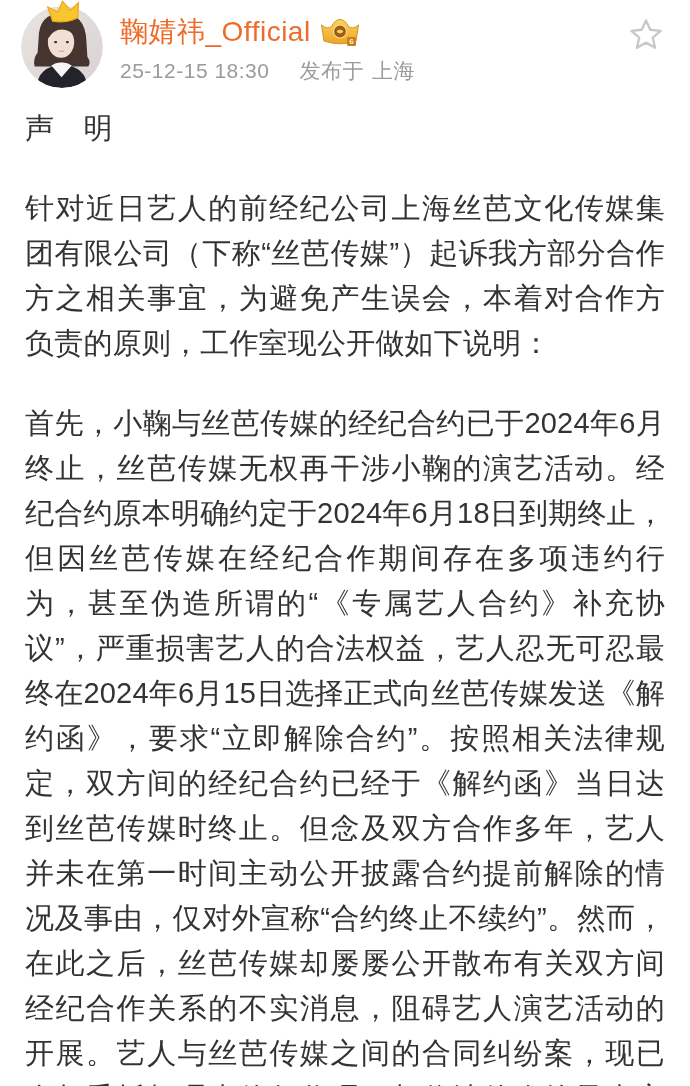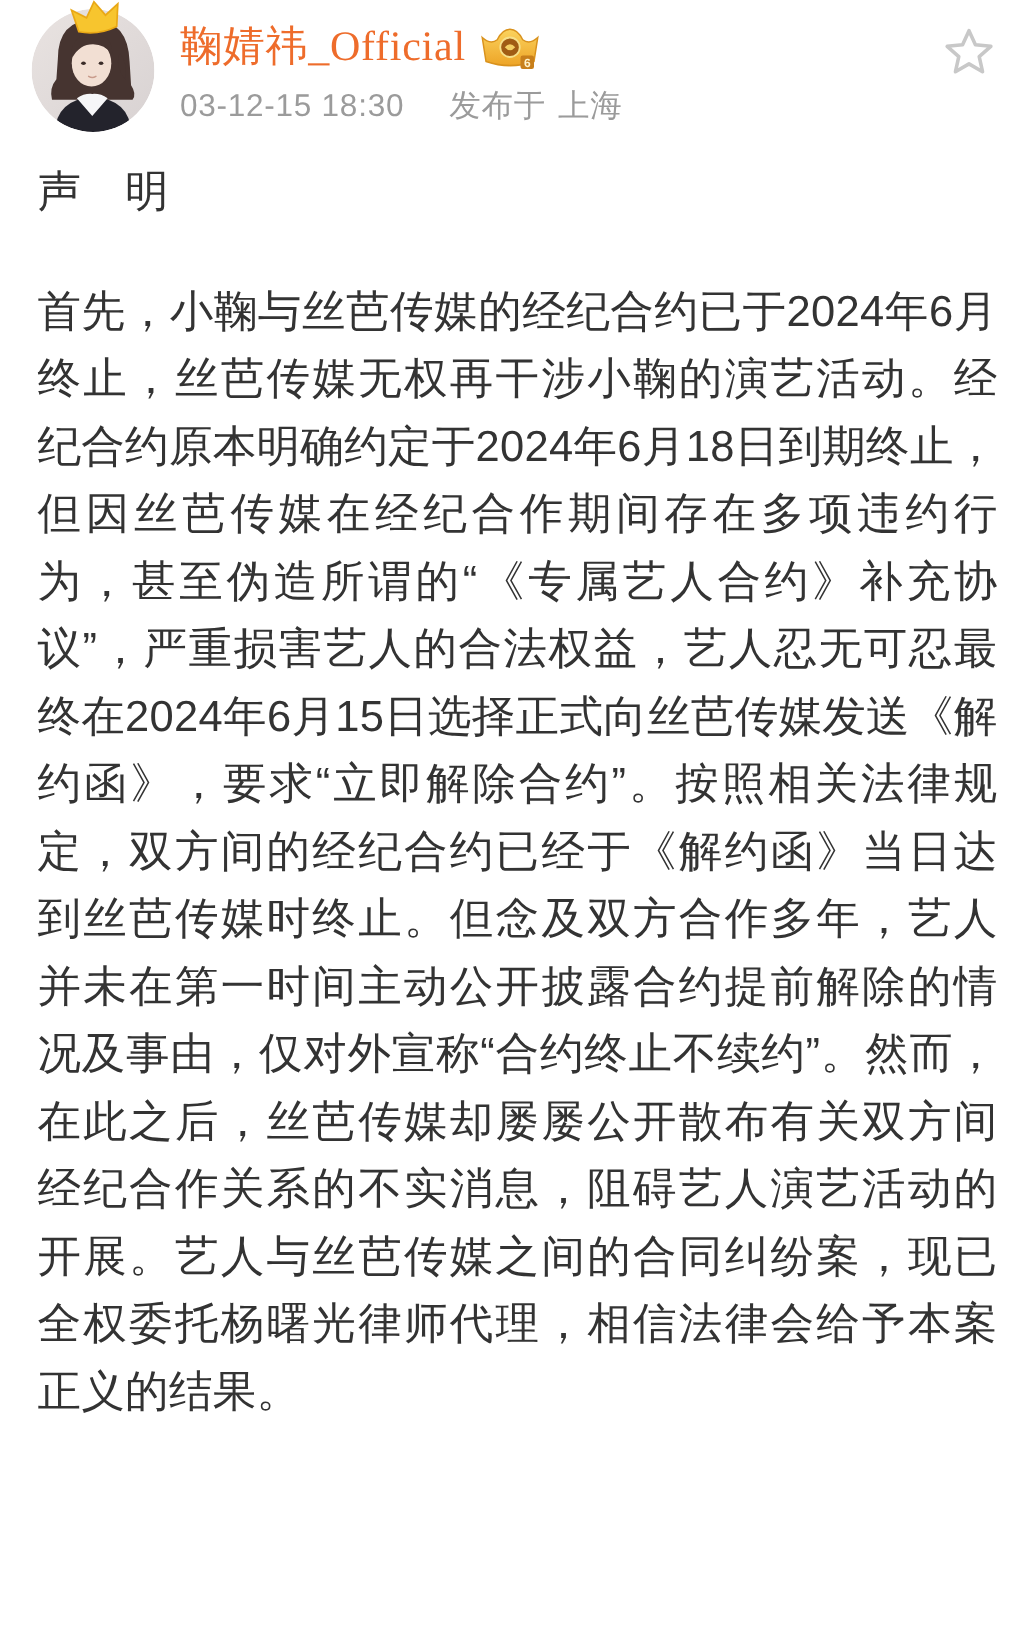--- a/index.html
+++ b/index.html
@@ -57,21 +57,20 @@
     align-items: center;
     gap: 9px;
   }
   .username {
     font-size: 28px;
     line-height: 34px;
     font-weight: 500;
     color: #ee6c2b;
     cursor: pointer;
     letter-spacing: 0.5px;
-    font-family: Liberation Serif, serif;
   }
   .vip-badge { width: 40px; height: 34px; position: relative; top: 2px; }
   .timestamp-row {
     margin-top: 9px;
     font-size: 21px;
     line-height: 26px;
     color: #9b9b9b;
     display: flex;
     gap: 8px;
     letter-spacing: 0.5px;
@@ -149,31 +148,32 @@
             </linearGradient>
           </defs>
           <path d="M4 24 L1.5 8 Q7 13 11.5 9.5 Q15 2.5 20 2.5 Q25 2.5 28.5 9.5 Q33 13 38.5 8 L36 24 Q20 29.5 4 24 Z" fill="url(#goldg)" stroke="#d9921d" stroke-width="1"></path>
           <circle cx="20" cy="14.5" r="6.5" fill="#a05c14" stroke="#f6e08a" stroke-width="1.2"></circle>
           <path d="M16.5 14.5 Q20 10.5 23.5 14.5 Q20 18.5 16.5 14.5 Z" fill="#f3cf63"></path>
           <rect x="27" y="20" width="9" height="9" rx="1.5" fill="#c87f1b"></rect>
           <text x="31.5" y="27.4" font-size="8" font-family="Liberation Sans, sans-serif" font-weight="bold" fill="#fff2c9" text-anchor="middle">6</text>
         </svg>
       </div>
       <div class="timestamp-row">
-        <span>03-12-15 18:30</span>
+        <span>25-12-15 18:30</span>
         <span class="loc-gap">发布于</span>
         <span>上海</span>
       </div>
     </div>
 
     <div class="star-btn">
       <svg width="38" height="38" viewBox="0 0 24 24" xmlns="http://www.w3.org/2000/svg">
         <path d="M12 2.8 L14.7 8.7 L21.2 9.4 L16.3 13.7 L17.7 20.1 L12 16.8 L6.3 20.1 L7.7 13.7 L2.8 9.4 L9.3 8.7 Z" fill="none" stroke="#c8c8c8" stroke-width="1.5" stroke-linejoin="round"></path>
       </svg>
     </div>
   </header>
 
   <main class="post-body">
     <p class="title">声　明</p>
+    <p class="para">针对近日艺人的前经纪公司上海丝芭文化传媒集团有限公司（下称“丝芭传媒”）起诉我方部分合作方之相关事宜，为避免产生误会，本着对合作方负责的原则，工作室现公开做如下说明：</p>
     <p class="para">首先，小鞠与丝芭传媒的经纪合约已于2024年6月终止，丝芭传媒无权再干涉小鞠的演艺活动。经纪合约原本明确约定于2024年6月18日到期终止，但因丝芭传媒在经纪合作期间存在多项违约行为，甚至伪造所谓的“《专属艺人合约》补充协议”，严重损害艺人的合法权益，艺人忍无可忍最终在2024年6月15日选择正式向丝芭传媒发送《解约函》，要求“立即解除合约”。按照相关法律规定，双方间的经纪合约已经于《解约函》当日达到丝芭传媒时终止。但念及双方合作多年，艺人并未在第一时间主动公开披露合约提前解除的情况及事由，仅对外宣称“合约终止不续约”。然而，在此之后，丝芭传媒却屡屡公开散布有关双方间经纪合作关系的不实消息，阻碍艺人演艺活动的开展。艺人与丝芭传媒之间的合同纠纷案，现已全权委托杨曙光律师代理，相信法律会给予本案正义的结果。</p>
   </main>
 
 </div>
 
 </body></html>

